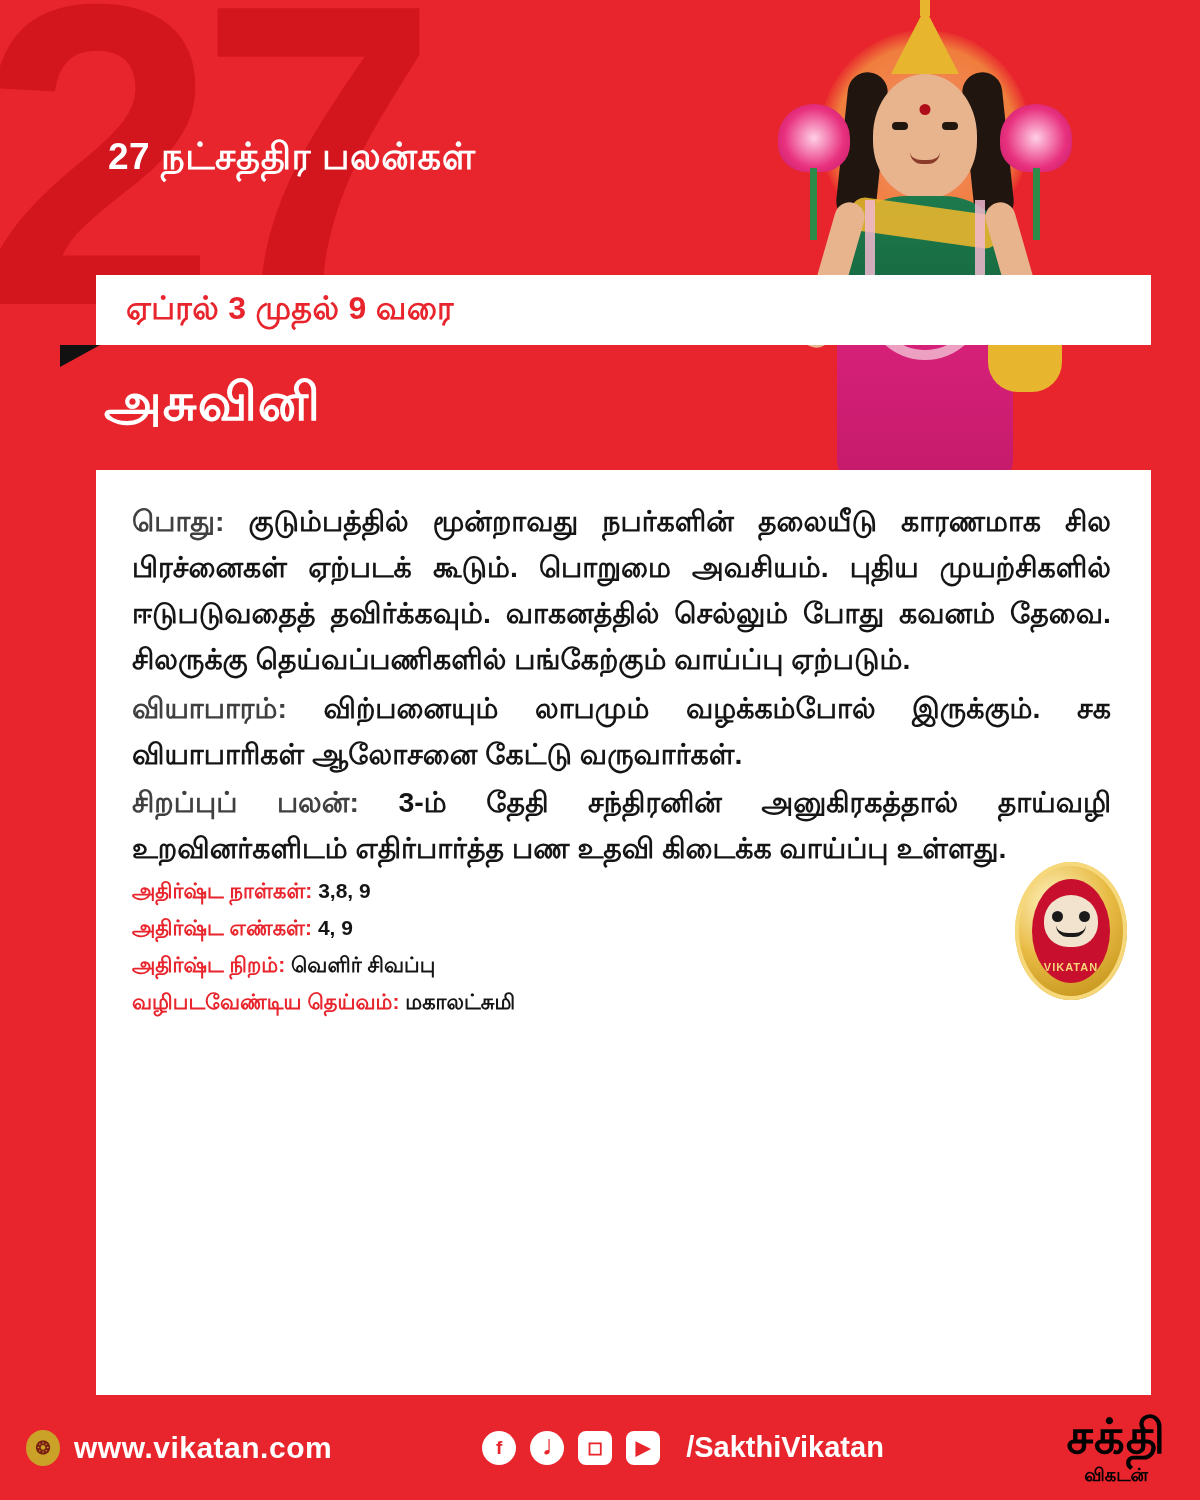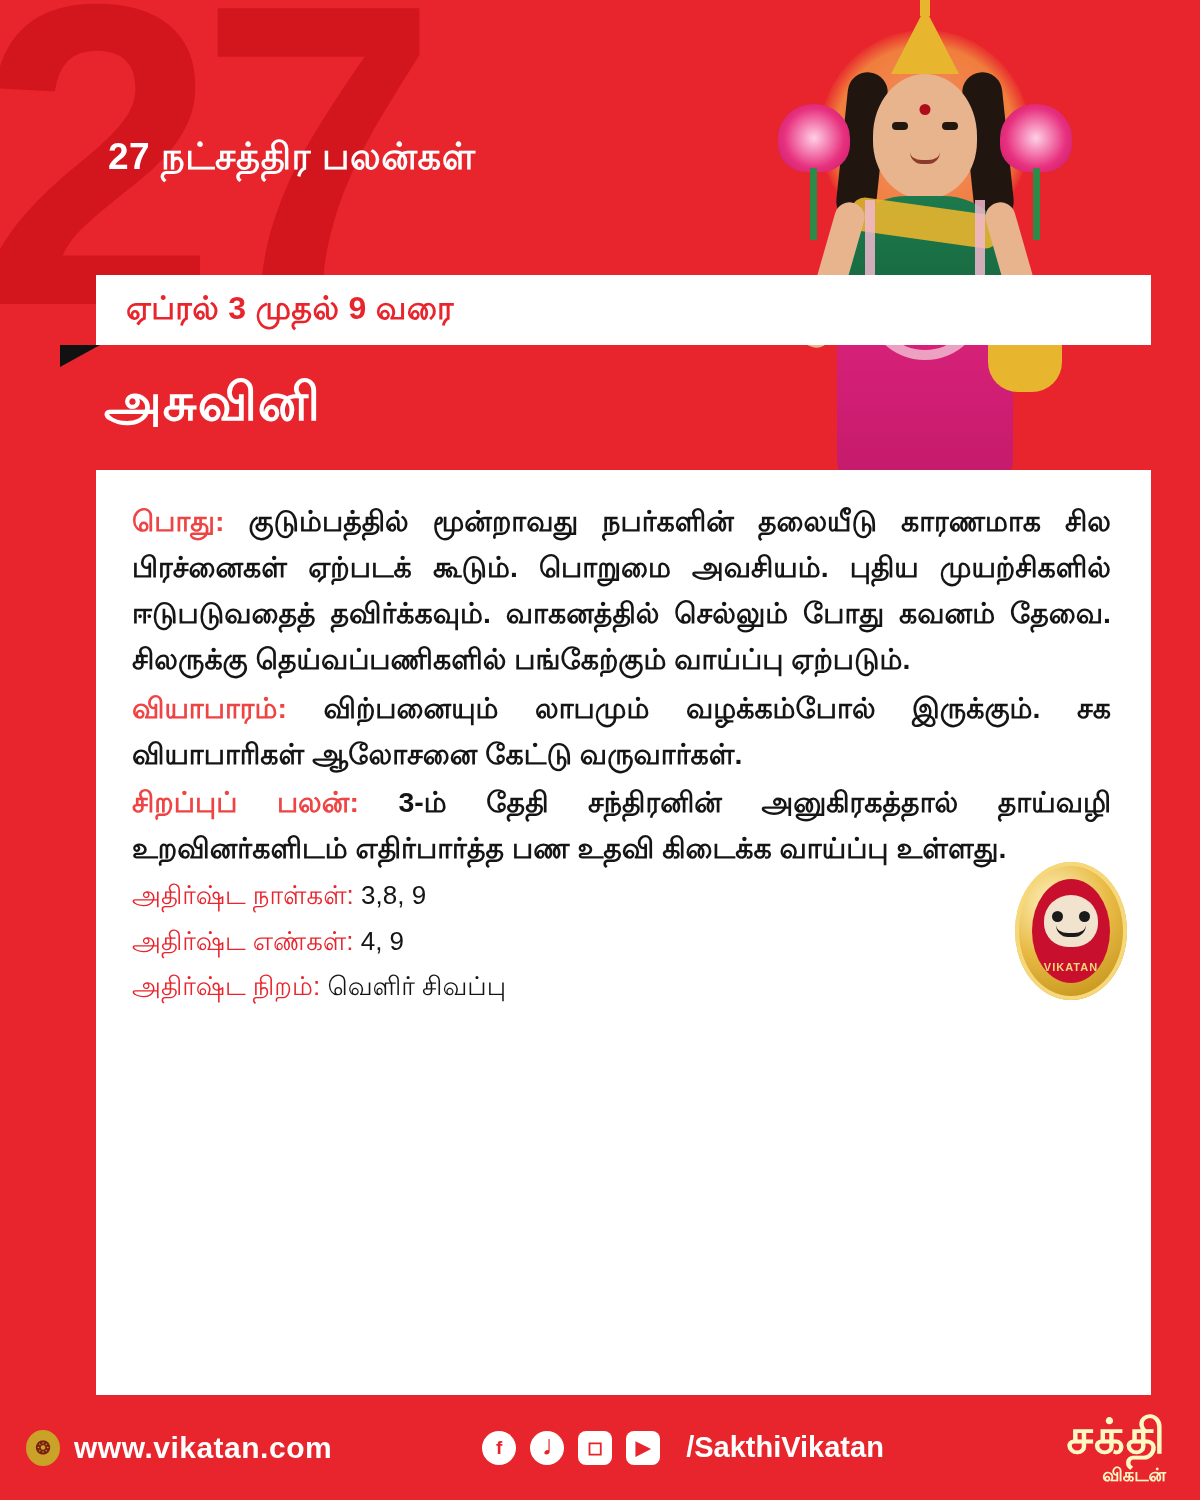--- a/index.html
+++ b/index.html
@@ -83,24 +83,24 @@
   }
   .para {
     font-size: 28.5px;
     line-height: 1.62;
     color: #151515;
     font-weight: bold;
     text-align: justify;
     margin-bottom: 2px;
   }
   .para.nj { text-align: left; }
-  .lbl { color: #ef4444; }
+  .lbl { color: #404040; }
   .small-line {
-    font-size: 26px;
-    font-weight: normal;
+    font-size: 21px;
+    font-weight: bold;
     line-height: 1.75;
     color: #151515;
   }
   .small-line .lbl { color: #e8252c; }
 
   
   #mascot {
     position: absolute;
     right: 24px; top: 392px;
     width: 112px; height: 138px;
@@ -265,21 +265,21 @@
     display: flex; align-items: center; justify-content: center;
     font-size: 19px; font-weight: bold;
   }
   .soc.round { border-radius: 50%; }
   #social-handle {
     margin-left: 12px;
     color: #ffffff; font-size: 29px; font-weight: bold;
   }
   #sakthi-logo {
     position: absolute; right: 34px; bottom: 12px;
-    text-align: right; color: #fef9c3;
+    text-align: center; color: #000000;
   }
   #sakthi-logo .big { font-size: 48px; font-weight: bold; line-height: 1; letter-spacing: 1px; }
   #sakthi-logo .small { font-size: 18px; font-weight: bold; margin-top: 4px; }
 </style>
 </head>
 <body>
 
 <div id="page">
 
   <div id="ghost-number">27</div>
@@ -333,20 +333,23 @@
 
     <div class="small-line">
       <span class="lbl">அதிர்ஷ்ட நாள்கள்:</span><span> 3,8, 9</span>
     </div>
     <div class="small-line">
       <span class="lbl">அதிர்ஷ்ட எண்கள்:</span><span> 4, 9</span>
     </div>
     <div class="small-line">
       <span class="lbl">அதிர்ஷ்ட நிறம்:</span><span> வெளிர் சிவப்பு</span>
     </div>
+    <div class="small-line">
+      <span class="lbl">வழிபடவேண்டிய தெய்வம்:</span><span> மகாலட்சுமி</span>
+    </div>
 
     <div id="mascot">
       <div class="inner">
         <div class="face"></div>
         <div class="eye l"></div>
         <div class="eye r"></div>
         <div class="mouth"></div>
         <div class="word">VIKATAN</div>
       </div>
     </div>

